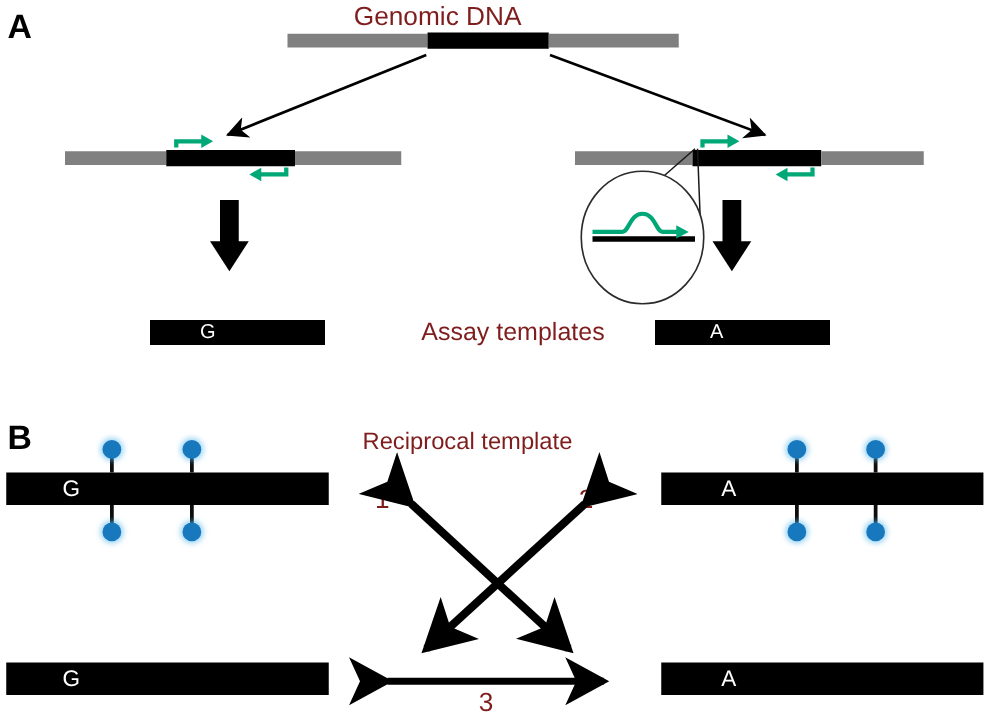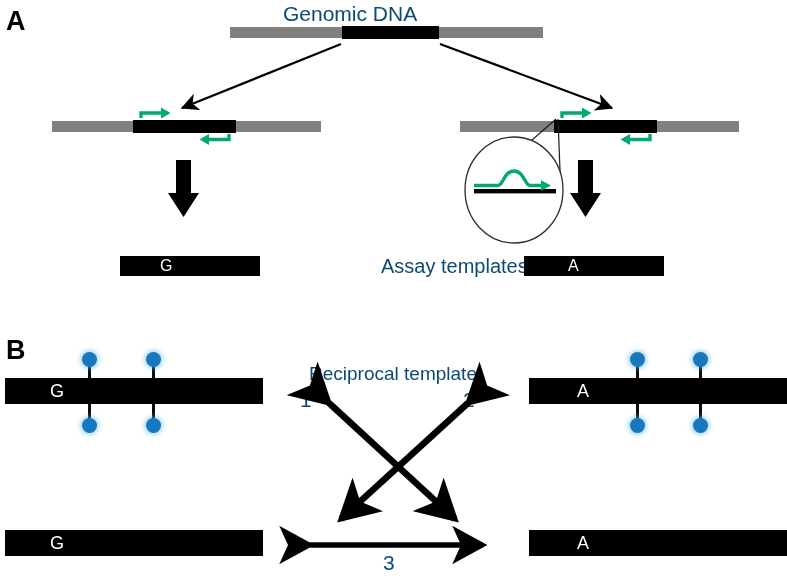--- a/index.html
+++ b/index.html
@@ -23,25 +23,25 @@
     font-weight: bold;
     font-size: 27px;
     color: #000000;
     line-height: 1;
   }
 
   
   .fig-text {
     font-family: "Liberation Sans", sans-serif;
     font-size: 20px;
-    color: #0c4a6e;
+    color: #7f1d1d;
     line-height: 1.18;
     white-space: nowrap;
   }
-  .fig-text.center { text-align: center; margin-top: 20px; }
+  .fig-text.center { text-align: left; }
 
   
   .bar-grey {
     background: #808080;
   }
   .bar-black {
     background: #000000;
   }
   .bar-label {
     position: absolute;
@@ -113,21 +113,21 @@
   <div class="abs bar-grey" style="left:439px; top:27px; width:104px; height:11px;"></div>
 
   <div class="abs bar-grey" style="left:52px; top:121px; width:81px; height:11px;"></div>
   <div class="abs bar-black" style="left:133px; top:120px; width:103px; height:13px;"></div>
   <div class="abs bar-grey" style="left:236px; top:121px; width:85px; height:11px;"></div>
 
   <div class="abs bar-grey" style="left:460px; top:121px; width:94px; height:11px;"></div>
   <div class="abs bar-black" style="left:554px; top:120px; width:103px; height:13px;"></div>
   <div class="abs bar-grey" style="left:657px; top:121px; width:82px; height:11px;"></div>
 
-  <div class="abs fig-text" style="left:337px; top:255px; font-size:20px;margin-left:44px;">Assay templates</div>
+  <div class="abs fig-text" style="left:337px; top:255px; font-size:20px;">Assay templates</div>
 
   <div class="assay-bar" style="left:120px; top:256px; width:140px; height:20px;">
     <span class="bar-label" style="left:40px;">G</span>
   </div>
   <div class="assay-bar" style="left:524px; top:256px; width:140px; height:20px;">
     <span class="bar-label" style="left:44px;">A</span>
   </div>
 
   <div class="abs panel-letter" style="left:6px; top:337px;">B</div>
 

